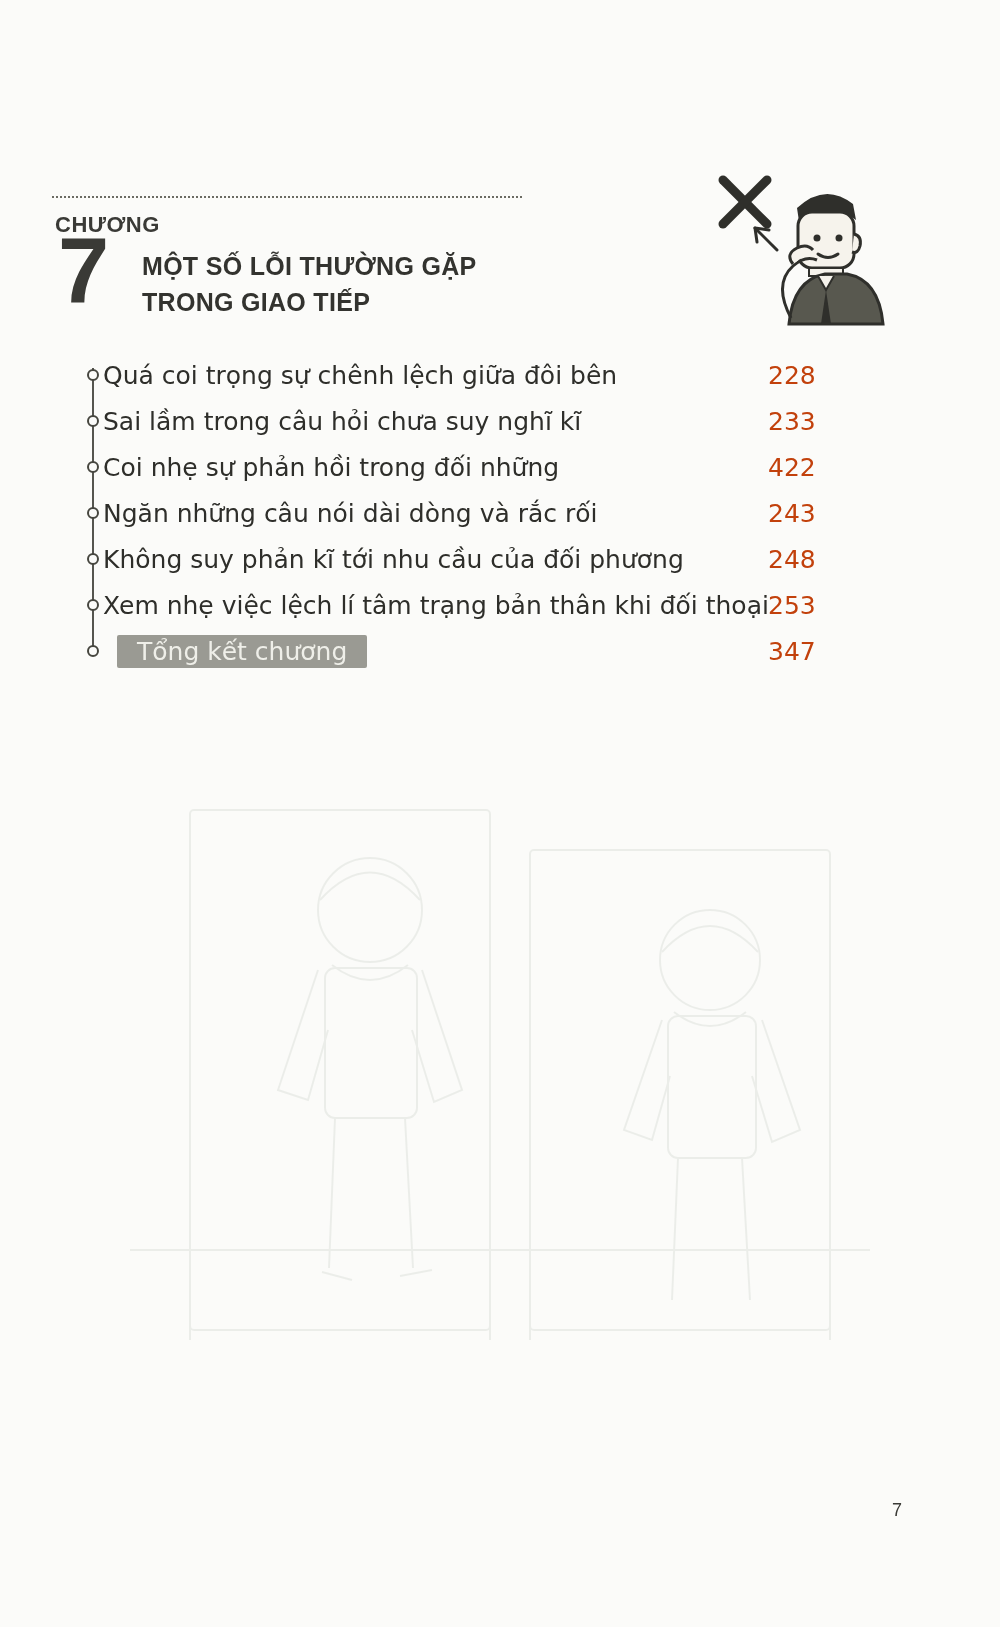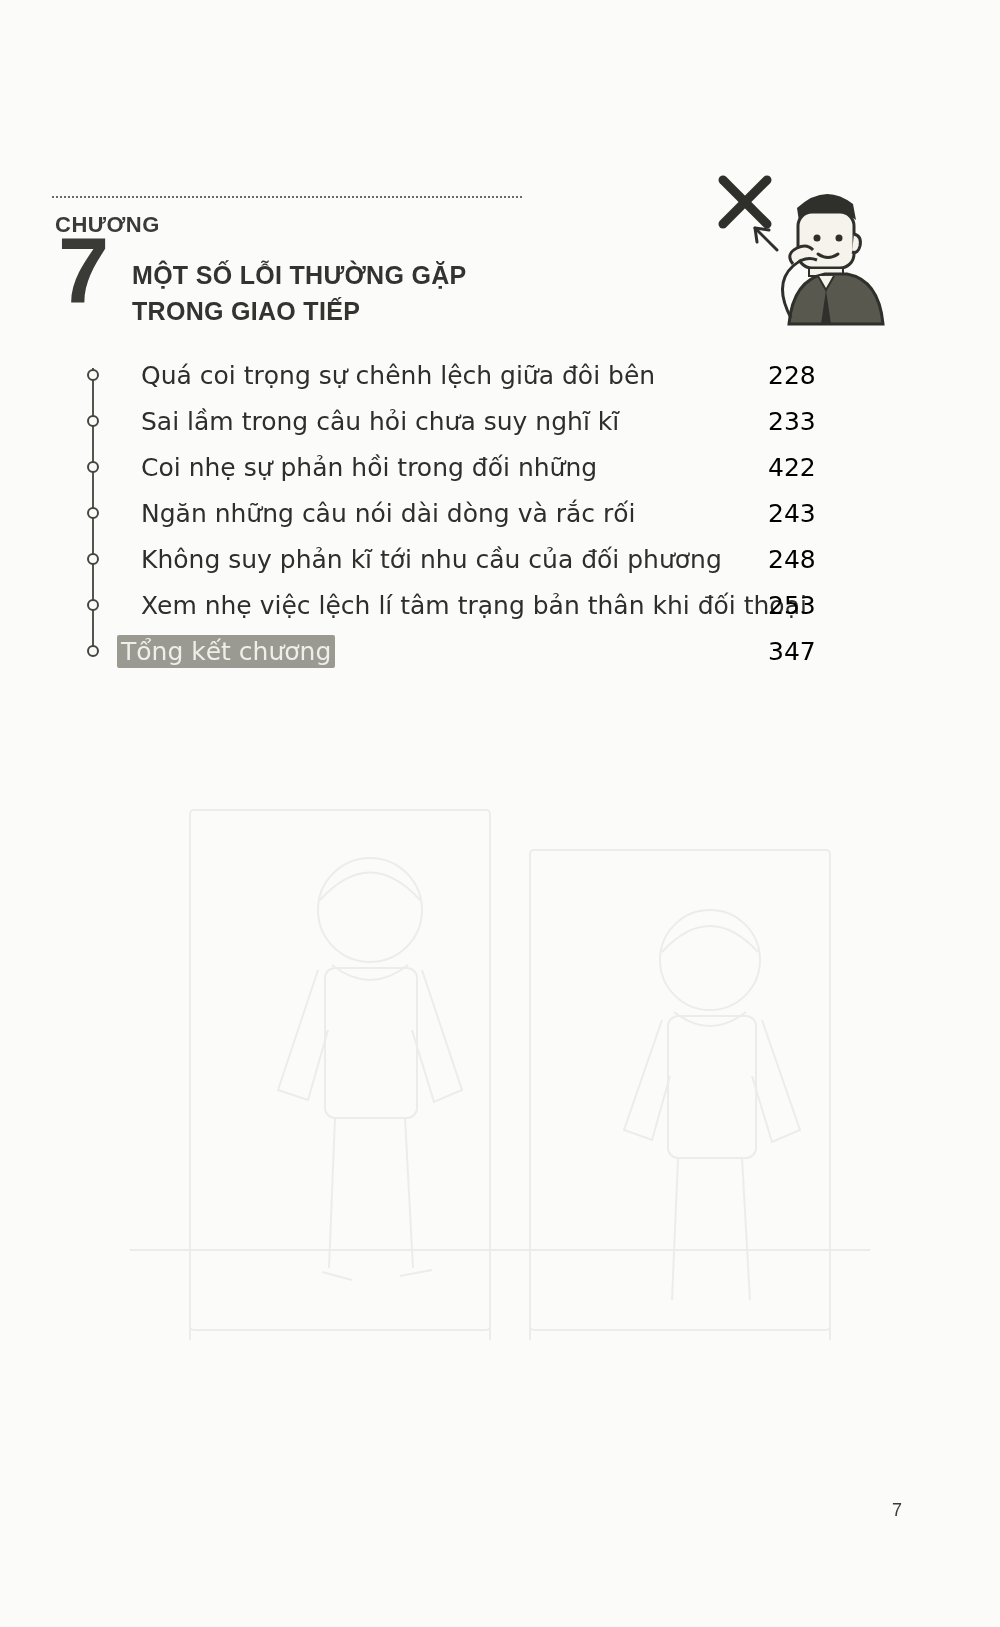--- a/index.html
+++ b/index.html
@@ -60,30 +60,29 @@
     top: 224px;
     font-family: "Liberation Sans", sans-serif;
     font-weight: bold;
     font-size: 92px;
     line-height: 92px;
     color: #3a3a36;
   }
 
   .chapter-title {
     position: absolute;
-    left: 132px;
+    left: 142px;
     top: 248px;
     width: 430px;
     font-family: "Liberation Sans", sans-serif;
     font-weight: bold;
     font-size: 25px;
     line-height: 36px;
     letter-spacing: 0.3px;
     color: #33332f;
-    margin-top: 9px;
   }
 
   
   .mascot {
     position: absolute;
     left: 705px;
     top: 168px;
     width: 180px;
     height: 160px;
   }
@@ -119,39 +118,39 @@
     border-radius: 50%;
     border: 2px solid #46463f;
     background: #fbfbf9;
     box-sizing: border-box;
   }
   .bullet.filled {
     background: #2f2f2b;
     border-color: #2f2f2b;
   }
   .toc-label {
-    margin-left: 63px;
+    margin-left: 25px;
     font-family: "DejaVu Sans", sans-serif;
     font-size: 25px;
     color: #2e2e2a;
     white-space: nowrap;
   }
   .toc-label.highlight {
     background: #9a9a93;
     color: #efefe9;
-    padding: 2px 4px;
+    padding: 2px 20px;
     margin-left: 39px;
     border-radius: 2px;
   }
   .toc-page {
     position: absolute;
     left: 690px;
     font-family: "DejaVu Sans", sans-serif;
     font-size: 25px;
-    color: #000000;
+    color: #c2410c;
   }
 
   
   .folio {
     position: absolute;
     left: 892px;
     top: 1500px;
     font-family: "Liberation Sans", sans-serif;
     font-size: 18px;
     color: #3a3a36;

